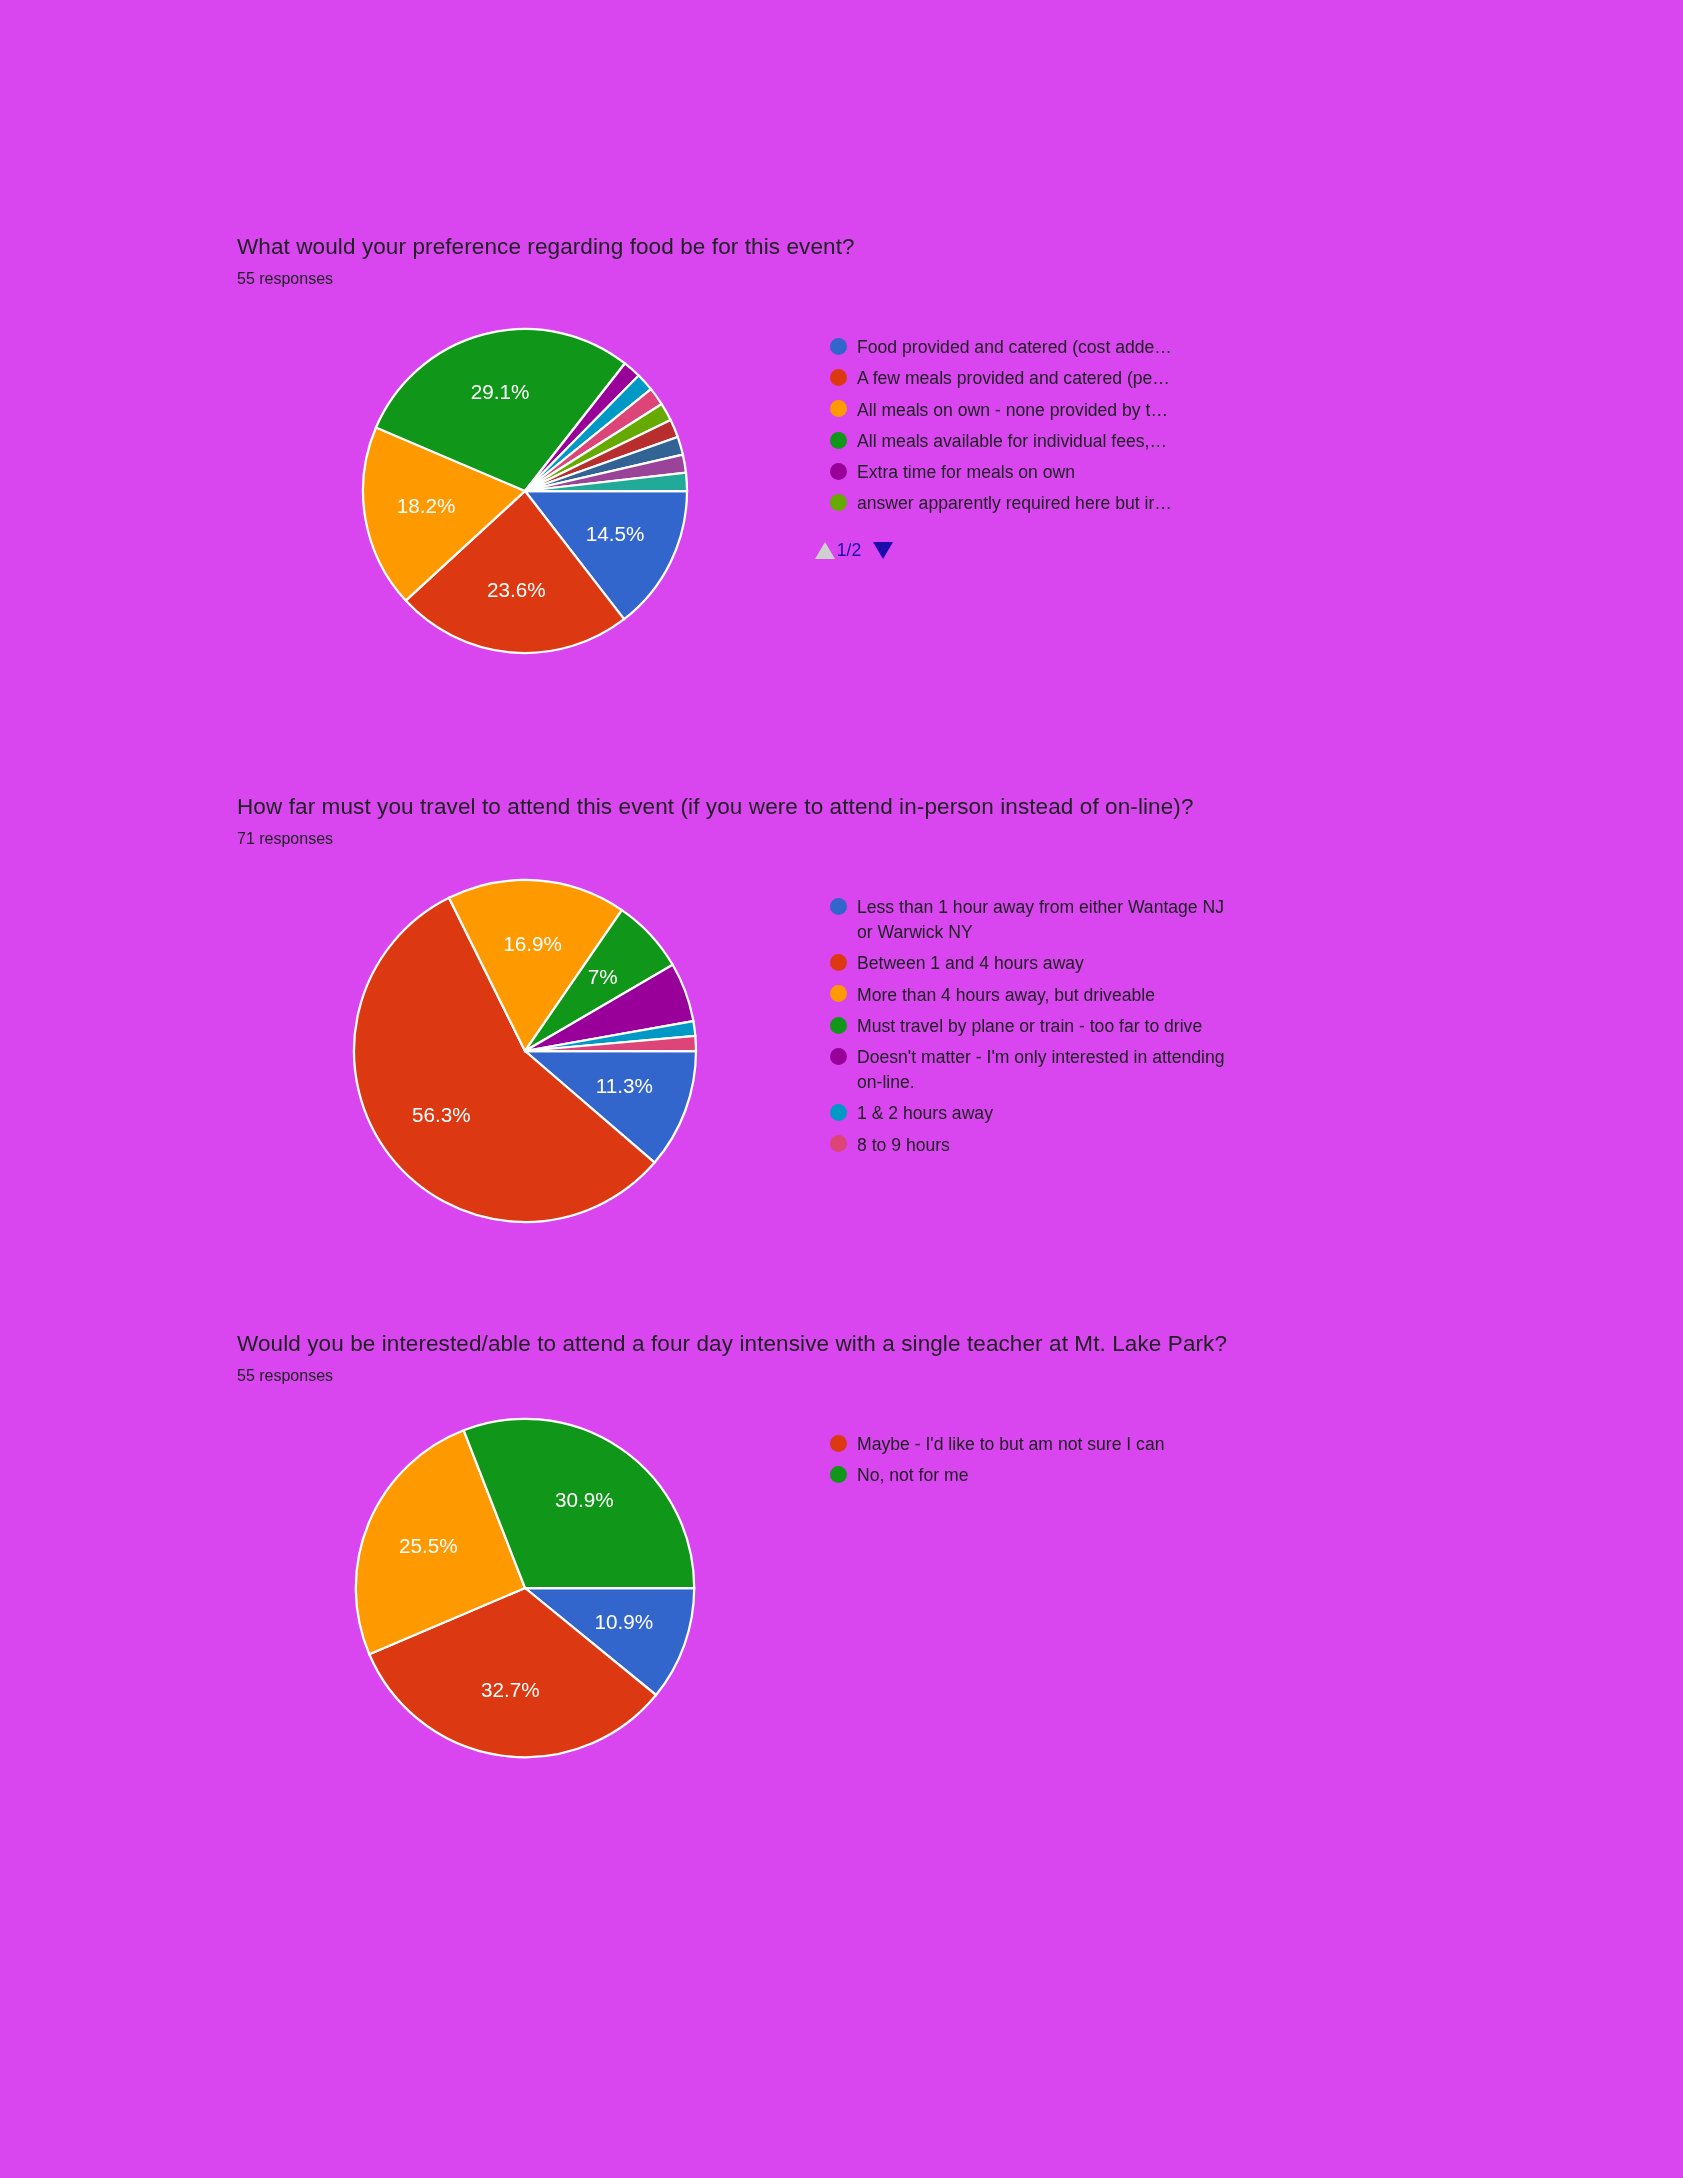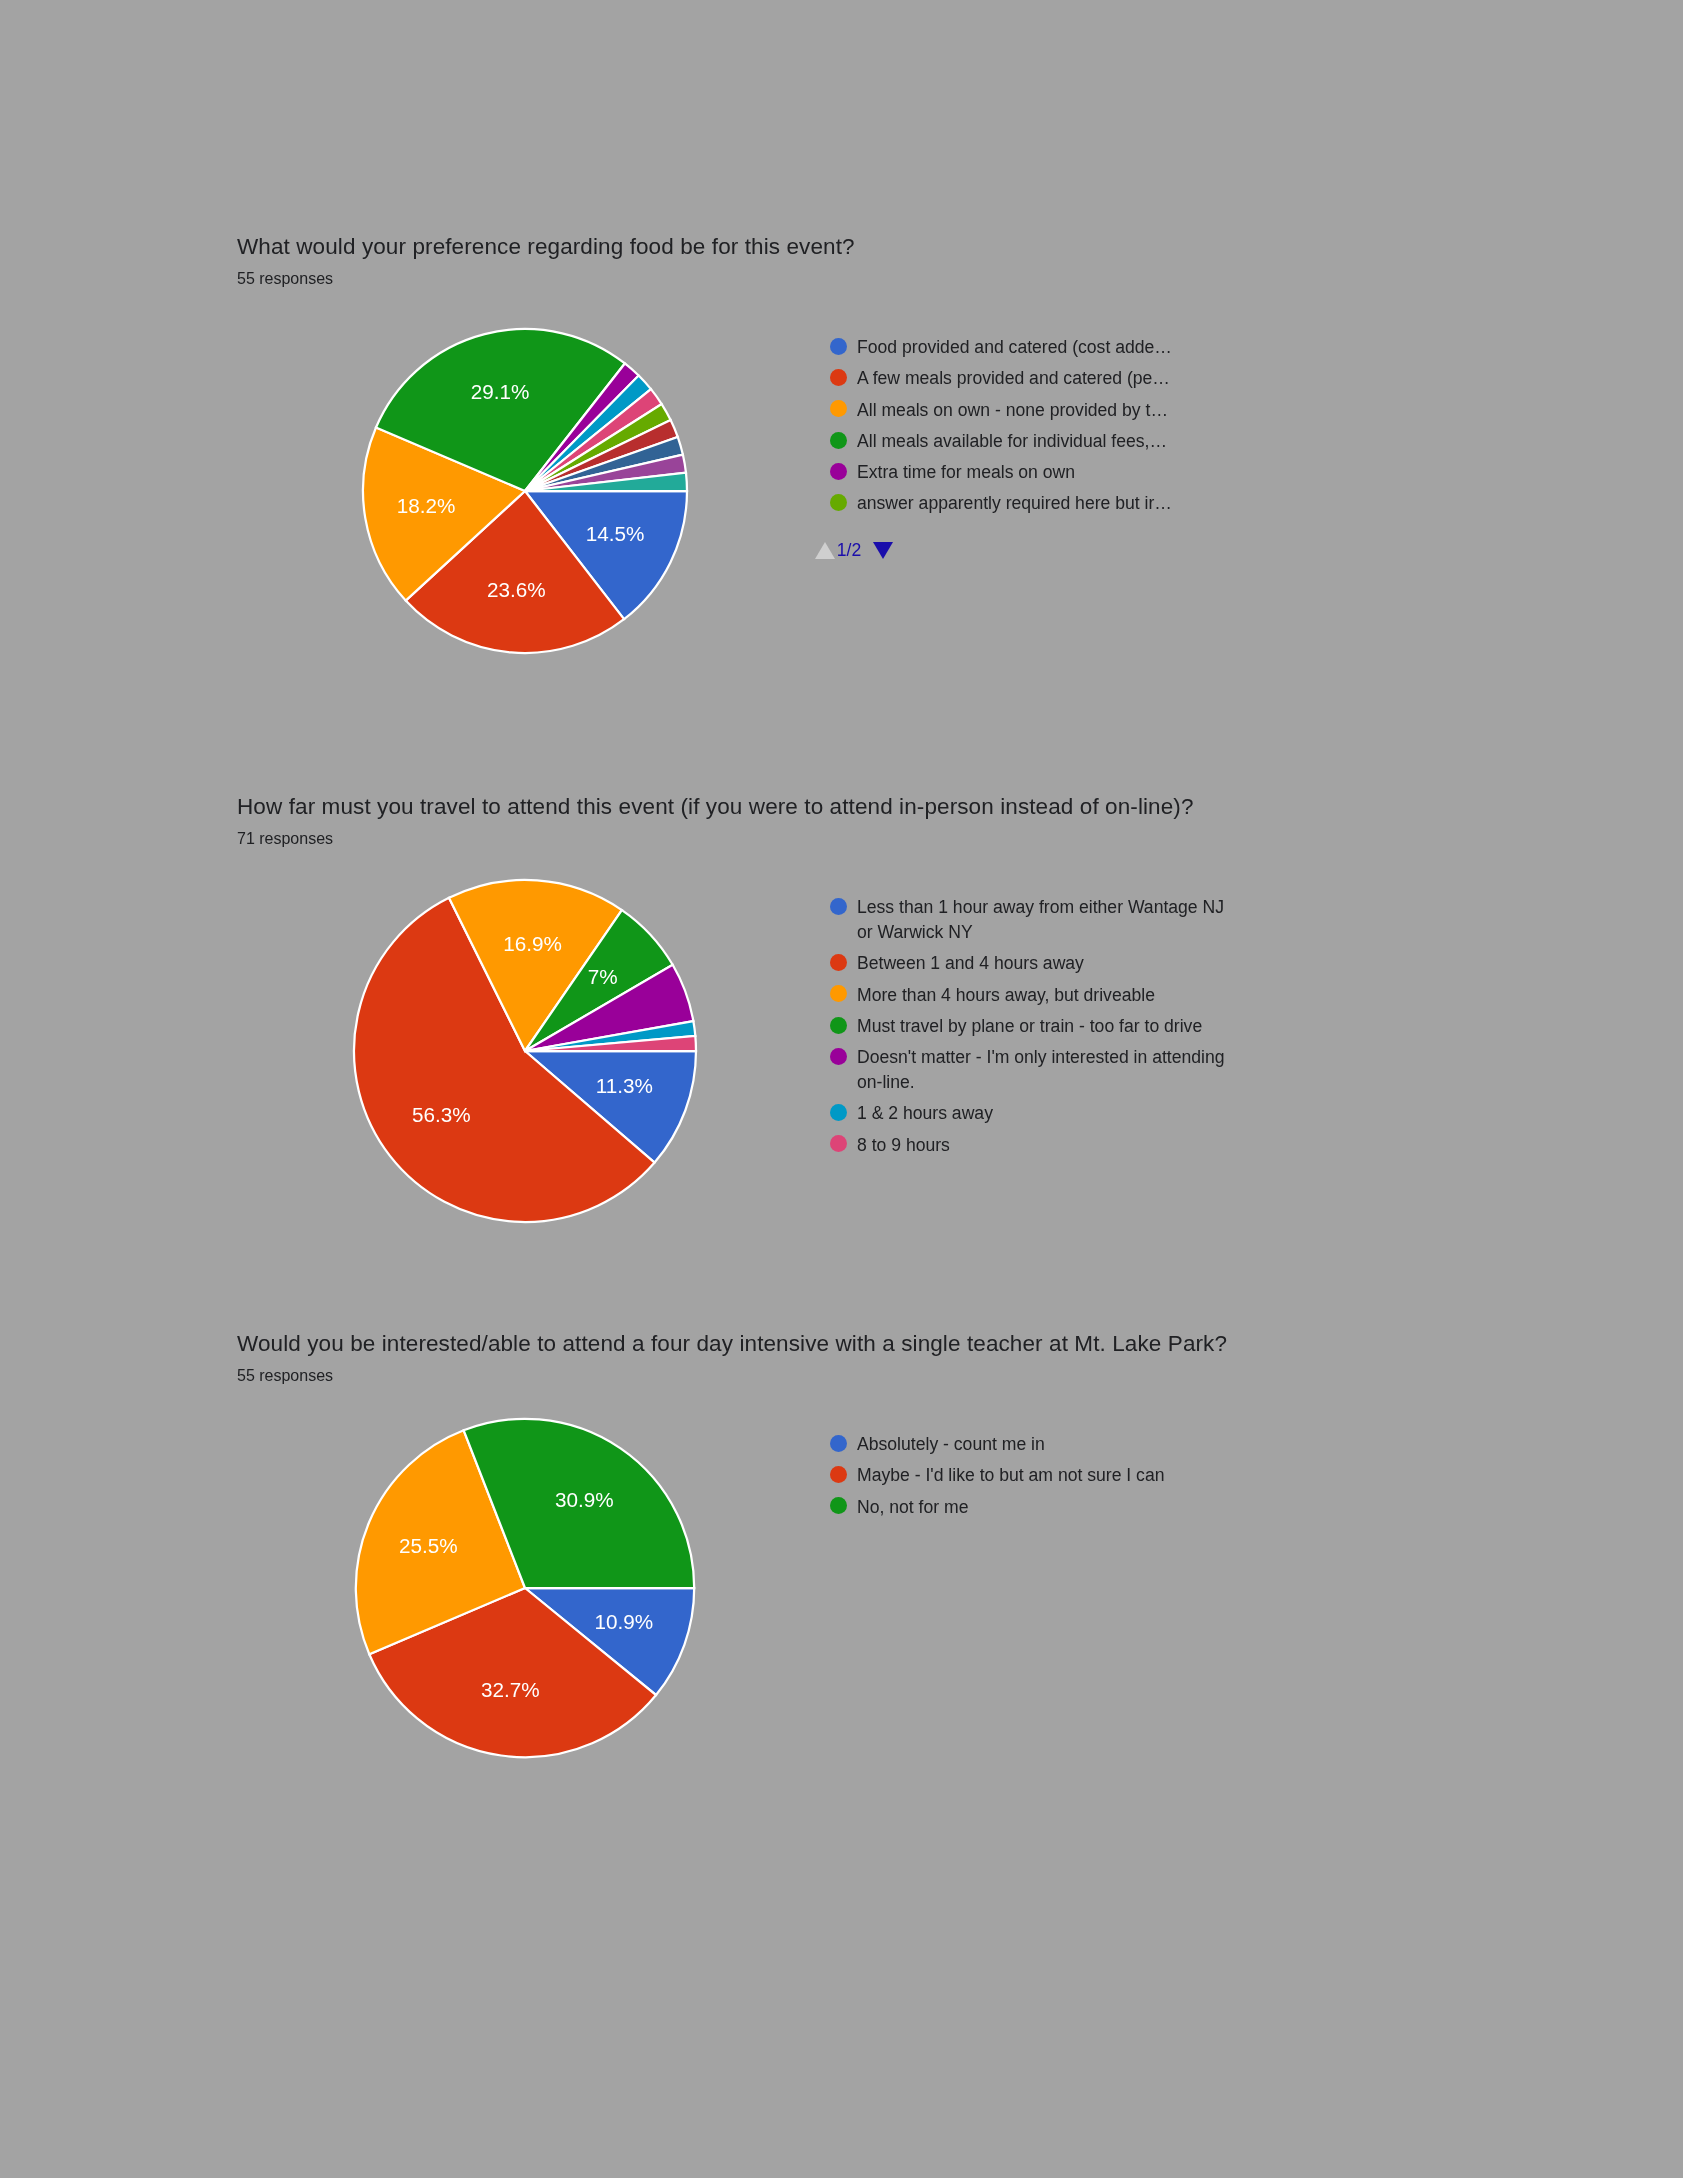--- a/index.html
+++ b/index.html
@@ -14,21 +14,21 @@
     position: relative;
     font-family: "Liberation Sans", sans-serif;
     color: #202124;
     -webkit-font-smoothing: antialiased;
   }
   .page {
     position: absolute;
     left: 0; top: 0;
     width: 1683px;
     height: 2178px;
-    background: #a3a3a3;
+    background: #d946ef;
     overflow: hidden;
     text-decoration: underline;
   }
 
   
   .question-block {
     position: absolute;
     left: 237px;
     width: 1210px;
   }
@@ -270,24 +270,20 @@
             <text x="193.6" y="315.4" class="slice-label">32.7%</text>
             <path d="M 210 200 L 37.00 273.58 A 188 188 0 0 1 141.89 24.77 Z" fill="#ff9900" stroke="#ffffff" stroke-width="2.5"></path>
             <text x="102.6" y="154.7" class="slice-label">25.5%</text>
             <path d="M 210 200 L 141.89 24.77 A 188 188 0 0 1 398.00 200.00 Z" fill="#109618" stroke="#ffffff" stroke-width="2.5"></path>
             <text x="275.8" y="103.8" class="slice-label">30.9%</text>
           </svg>
       </div>
       <div class="legend-wrap">
         <ul class="legend-list" id="legend-2">
             <li class="legend-item">
-              <span class="legend-swatch" style="background: rgb(51, 102, 204);"></span>
-              <span class="legend-label">Absolutely - count me in</span>
-            </li>
-            <li class="legend-item">
               <span class="legend-swatch" style="background: rgb(220, 57, 18);"></span>
               <span class="legend-label">Maybe - I'd like to but am not sure I can</span>
             </li>
             <li class="legend-item">
               <span class="legend-swatch" style="background: rgb(16, 150, 24);"></span>
               <span class="legend-label">No, not for me</span>
             </li>
           </ul>
       </div>
     </div>

